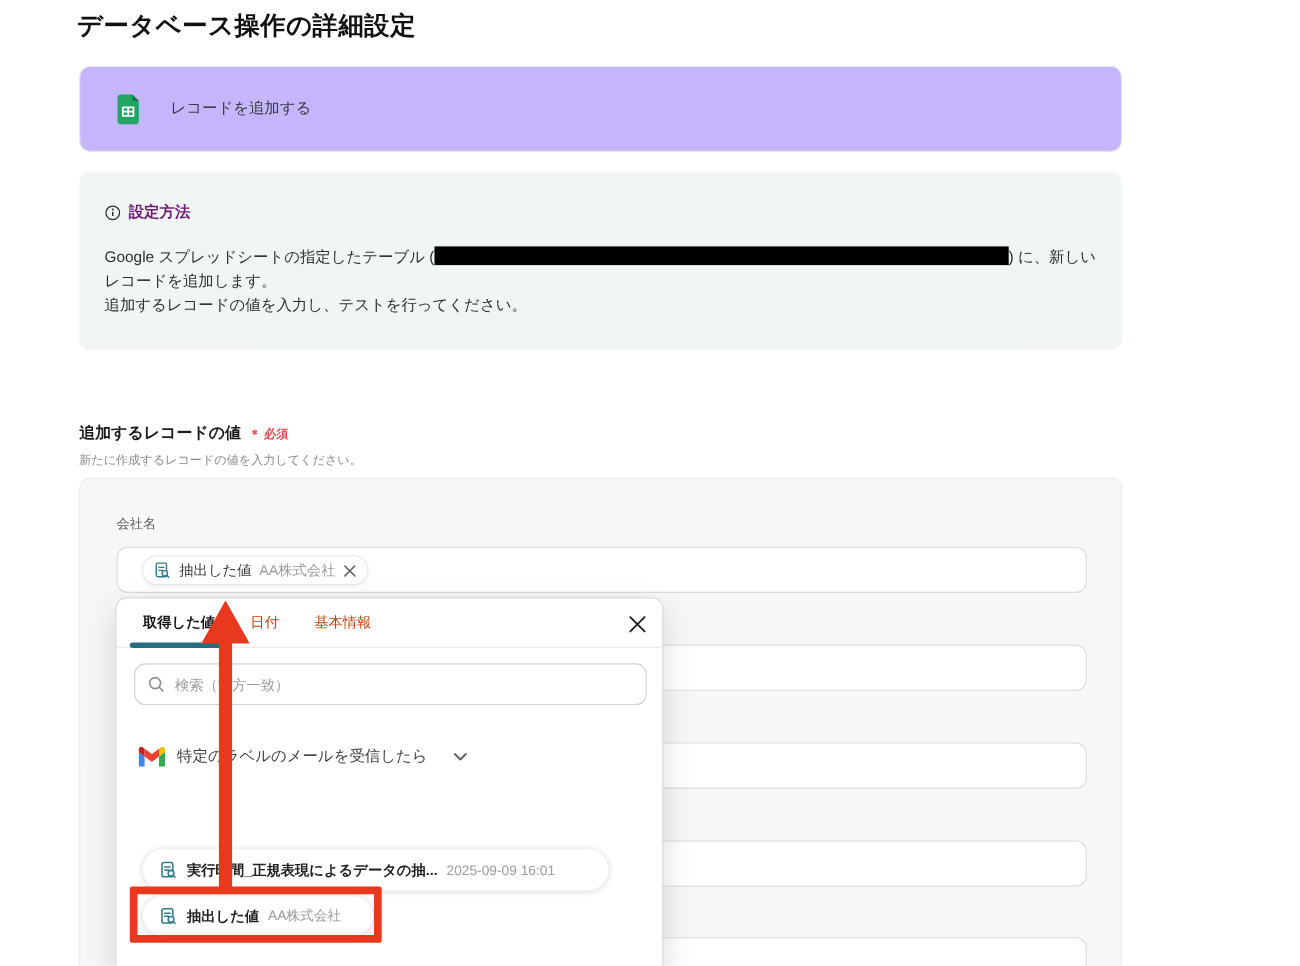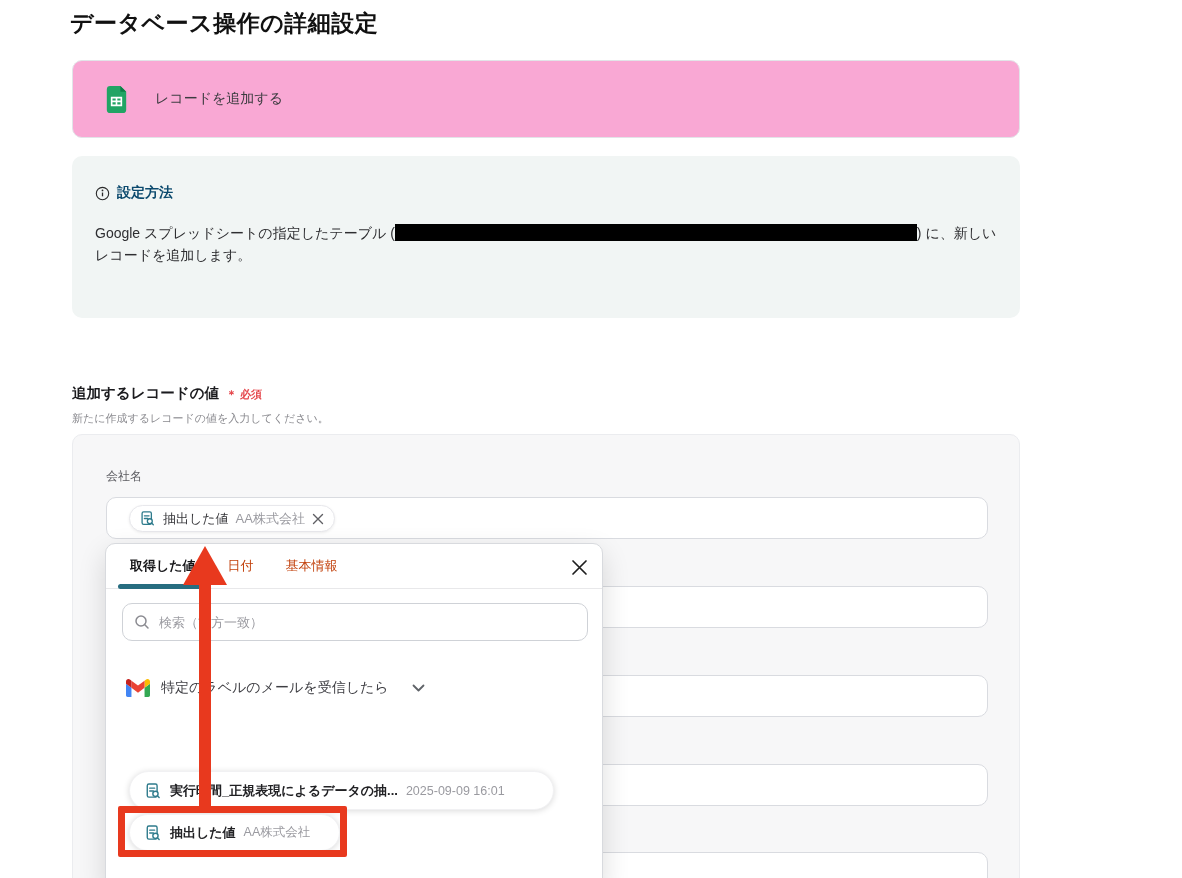--- a/index.html
+++ b/index.html
@@ -3,27 +3,27 @@
 <meta charset="utf-8">
 <style>
   * { margin:0; padding:0; box-sizing:border-box; }
   html,body { width:1182px; height:878px; overflow:hidden; background:#fff;
     font-family:"Liberation Sans","DejaVu Sans",sans-serif; color:#1d1d1f; }
   body { position:relative; }
 
   .page-title { position:absolute; left:70px; top:8px; font-size:23px; font-weight:700; color:#111; letter-spacing:.5px; }
 
   
-  .action-card { position:absolute; left:72px; top:60px; width:948px; height:78px; background:#f9a8d4;
+  .action-card { position:absolute; left:72px; top:60px; width:948px; height:78px; background:#c4b5fd;
     border:1px solid #e2e4e8; border-radius:10px; display:flex; align-items:center; padding-left:28px; cursor:pointer; }
   .action-card .label { margin-left:23px; font-size:14px; color:#3c3c40; }
 
   
   .info-box { position:absolute; left:72px; top:156px; width:948px; height:162px; background:#f1f5f4; border-radius:10px; padding:28px 24px 0 23px; }
-  .info-head { display:flex; align-items:center; gap:7px; font-size:14px; font-weight:700; color:#0c4a6e; }
+  .info-head { display:flex; align-items:center; gap:7px; font-size:14px; font-weight:700; color:#701a75; }
   .info-text { margin-top:20px; width:912px; font-size:14px; line-height:22px; color:#2e2e31; }
   .redact-bar { display:inline-block; width:522px; height:17px; background:#000; vertical-align:-3px; }
 
   
   .section-head { position:absolute; left:72px; top:384px; font-size:14.5px; font-weight:700; color:#1b1b1e; }
   .section-head .required { color:#e5484d; font-size:11px; font-weight:700; margin-left:7px; }
   .section-desc { position:absolute; left:72px; top:411px; font-size:11px; color:#8a8a8f; }
 
   
   .form-card { position:absolute; left:72px; top:434px; width:948px; height:470px; background:#f7f7f8;
@@ -99,21 +99,21 @@
   <div class="info-head">
     <span>
       <svg width="15" height="15" viewBox="0 0 16 16">
         <circle cx="8" cy="8" r="6.6" fill="none" stroke="#2a2a2a" stroke-width="1.2"></circle>
         <path d="M8 7v4" stroke="#2a2a2a" stroke-width="1.4"></path>
         <circle cx="8" cy="4.7" r=".95" fill="#2a2a2a"></circle>
       </svg>
     </span>
     <span>設定方法</span>
   </div>
-  <p class="info-text"><span>Google スプレッドシートの指定したテーブル (</span><span class="redact-bar"></span><span>) に、新しいレコードを追加します。</span><br></p>
+  <p class="info-text"><span>Google スプレッドシートの指定したテーブル (</span><span class="redact-bar"></span><span>) に、新しいレコードを追加します。</span><br><span>追加するレコードの値を入力し、テストを行ってください。</span></p>
 </div>
 
 <div class="section-head">
   <span>追加するレコードの値</span><span class="required">＊ 必須</span>
 </div>
 <div class="section-desc">新たに作成するレコードの値を入力してください。</div>
 
 <div class="form-card"></div>
 <div class="field-label">会社名</div>
 

